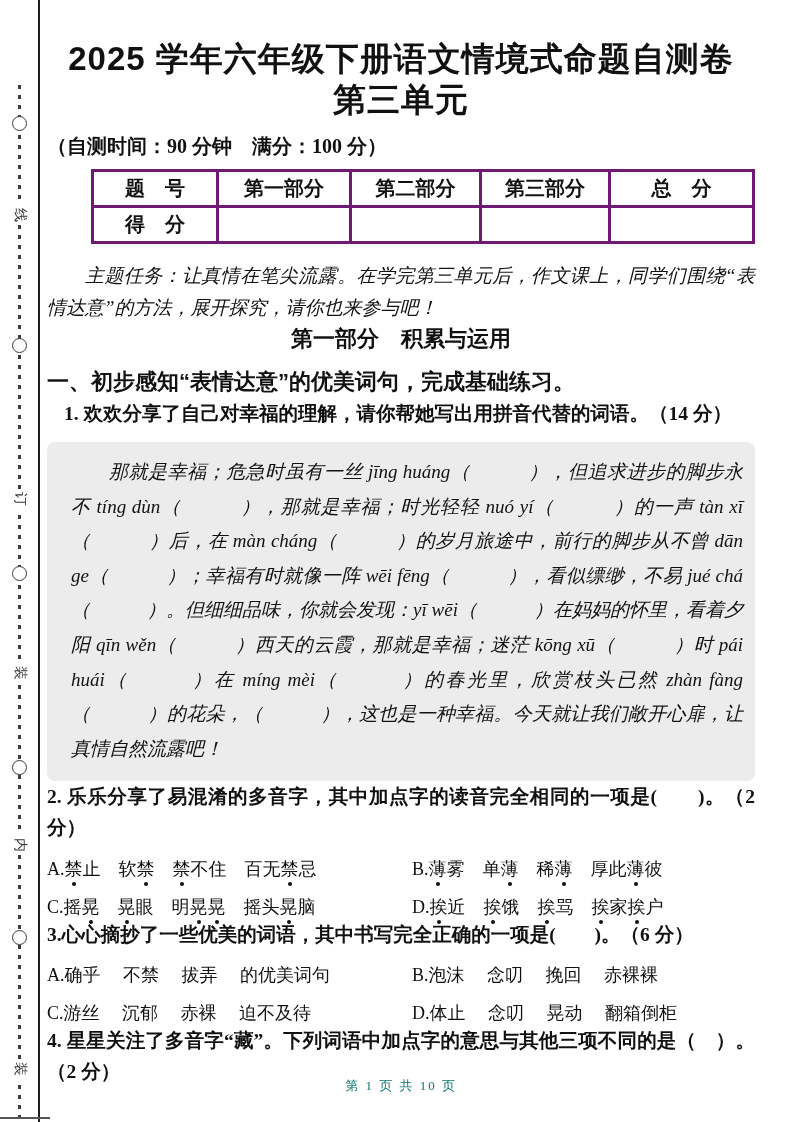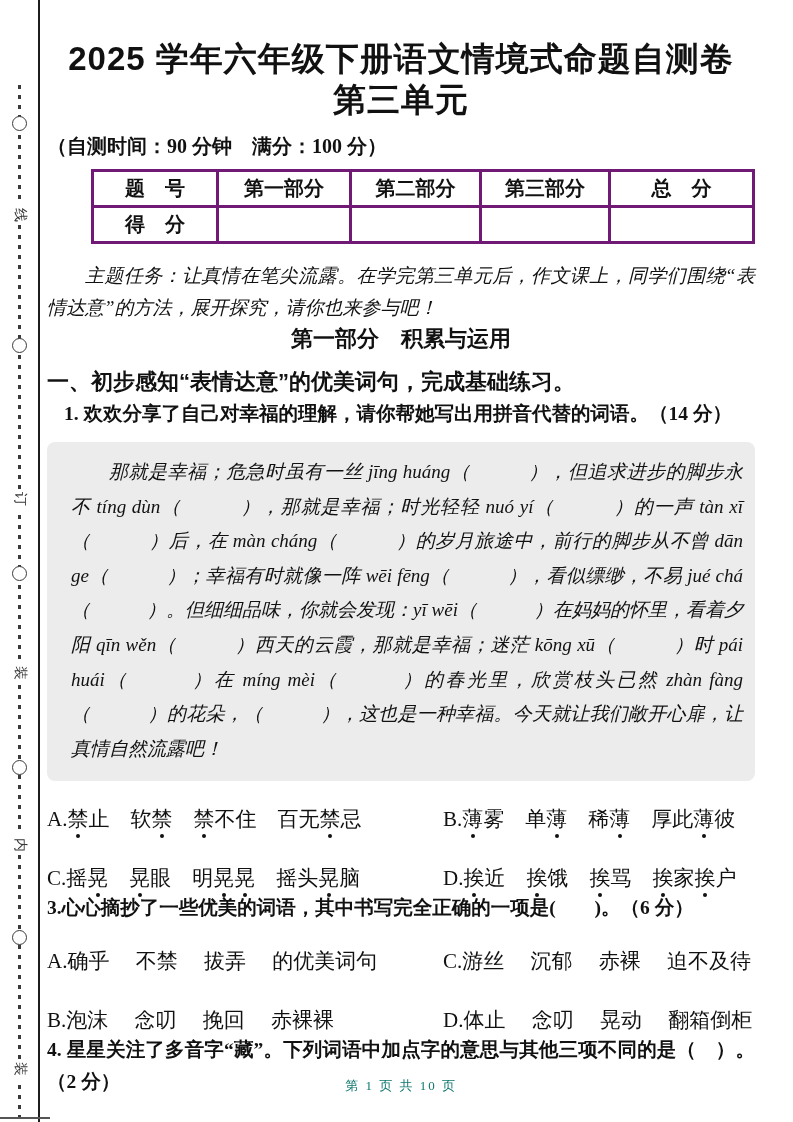--- a/index.html
+++ b/index.html
@@ -39,21 +39,21 @@
   .part-heading{font-family:"Liberation Sans","DejaVu Sans",sans-serif;font-weight:bold;
     font-size:22px;text-align:center;}
   .section-heading{font-family:"Liberation Sans","DejaVu Sans",sans-serif;font-weight:bold;
     font-size:22px;margin-top:13px;line-height:1.4;}
   .q-stem{font-size:19.5px;font-weight:600;line-height:1.6;text-align:justify;}
   .q1-stem{padding-left:17px;}
   .passage-box{background:#ececec;border-radius:8px;margin-top:13px;
     padding:13px 12px 15px 24px;font-size:19px;line-height:1.82;
     font-style:italic;text-align:justify;text-indent:2em;}
   .opts-2col{display:grid;grid-template-columns:365px 1fr;row-gap:14px;
-    font-size:21px;margin-top:24px;font-weight:500;gap:31px;}
+    font-size:18px;margin-top:13px;font-weight:500;}
   .opt{white-space:nowrap;}
   
   .em-dot{position:relative;display:inline-block;}
   .em-dot::after{content:"";position:absolute;left:50%;bottom:-5px;
     transform:translateX(-50%);width:4px;height:4px;border-radius:50%;background:#111;}
   .footer{position:absolute;left:47px;width:708px;bottom:27px;text-align:center;
     font-size:13px;letter-spacing:2px;color:#0f766e;}
 </style>
 </head>
 <body>
@@ -100,32 +100,33 @@
     </table>
 
   <p class="intro">主题任务：让真情在笔尖流露。在学完第三单元后，作文课上，同学们围绕“表情达意”的方法，展开探究，请你也来参与吧！</p>
 
   <div class="part-heading">第一部分　积累与运用</div>
   <div class="section-heading">一、初步感知“表情达意”的优美词句，完成基础练习。</div>
 
   <div class="q-stem q1-stem">1. 欢欢分享了自己对幸福的理解，请你帮她写出用拼音代替的词语。（14 分）</div>
   <div class="passage-box">那就是幸福；危急时虽有一丝 jīng huáng（　　　），但追求进步的脚步永不 tíng dùn（　　　），那就是幸福；时光轻轻 nuó yí（　　　）的一声 tàn xī（　　　）后，在 màn cháng（　　　）的岁月旅途中，前行的脚步从不曾 dān ge（　　　）；幸福有时就像一阵 wēi fēng（　　　），看似缥缈，不易 jué chá（　　　）。但细细品味，你就会发现：yī wēi（　　　）在妈妈的怀里，看着夕阳 qīn wěn（　　　）西天的云霞，那就是幸福；迷茫 kōng xū（　　　）时 pái huái（　　　）在 míng mèi（　　　）的春光里，欣赏枝头已然 zhàn fàng（　　　）的花朵，（　　　），这也是一种幸福。今天就让我们敞开心扉，让真情自然流露吧！</div>
 
+  <div class="q-stem">2. 乐乐分享了易混淆的多音字，其中加点字的读音完全相同的一项是(　　)。（2 分）</div>
   <div class="opts-2col">
     <span class="opt">A.<span class="em-dot">禁</span>止　软<span class="em-dot">禁</span>　<span class="em-dot">禁</span>不住　百无<span class="em-dot">禁</span>忌</span>
     <span class="opt">B.<span class="em-dot">薄</span>雾　单<span class="em-dot">薄</span>　稀<span class="em-dot">薄</span>　厚此<span class="em-dot">薄</span>彼</span>
     <span class="opt">C.摇<span class="em-dot">晃</span>　<span class="em-dot">晃</span>眼　明<span class="em-dot">晃</span><span class="em-dot">晃</span>　摇头<span class="em-dot">晃</span>脑</span>
     <span class="opt">D.<span class="em-dot">挨</span>近　<span class="em-dot">挨</span>饿　<span class="em-dot">挨</span>骂　<span class="em-dot">挨</span>家<span class="em-dot">挨</span>户</span>
   </div>
 
   <div class="q-stem">3.心心摘抄了一些优美的词语，其中书写完全正确的一项是(　　)。（6 分）</div>
   <div class="opts-2col">
     <span class="opt">A.确乎　 不禁　 拔弄　 的优美词句</span>
+    <span class="opt">B.泡沫　 念叨　 挽回　 赤裸裸</span>
     <span class="opt">C.游丝　 沉郁　 赤裸　 迫不及待</span>
-    <span class="opt">B.泡沫　 念叨　 挽回　 赤裸裸</span>
     <span class="opt">D.体止　 念叨　 晃动　 翻箱倒柜</span>
   </div>
 
   <div class="q-stem">4. 星星关注了多音字“藏”。下列词语中加点字的意思与其他三项不同的是（　）。（2 分）</div>
 
 </div>
 
 <div class="footer">第 1 页 共 10 页</div>
 
 </body></html>

